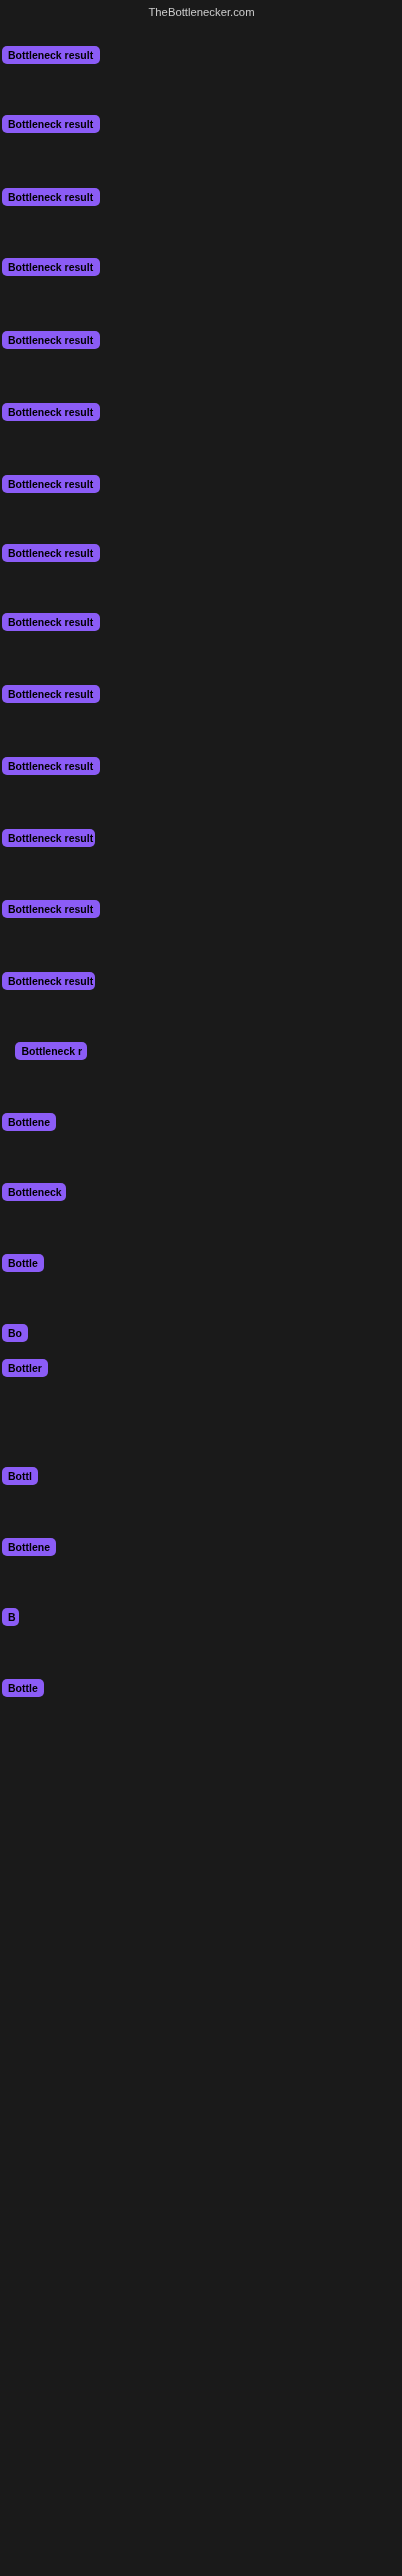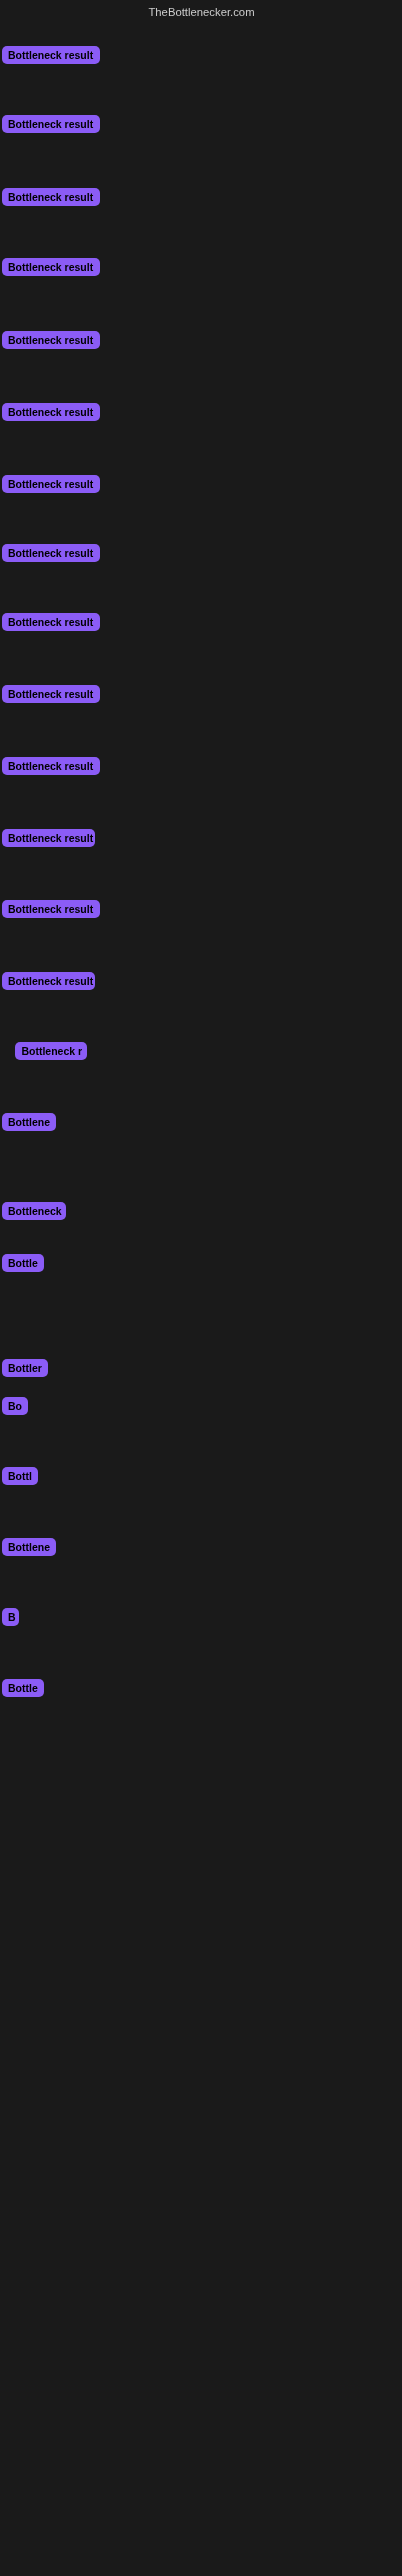--- a/index.html
+++ b/index.html
@@ -50,22 +50,22 @@
     <div style="position: absolute; top: 475px; left: 1.6px;"><span class="bottleneck-badge" style="max-width: 105px;">Bottleneck result</span></div>
     <div style="position: absolute; top: 544px; left: 1.6px;"><span class="bottleneck-badge" style="max-width: 105px;">Bottleneck result</span></div>
     <div style="position: absolute; top: 613px; left: 1.6px;"><span class="bottleneck-badge" style="max-width: 105px;">Bottleneck result</span></div>
     <div style="position: absolute; top: 685px; left: 1.6px;"><span class="bottleneck-badge" style="max-width: 105px;">Bottleneck result</span></div>
     <div style="position: absolute; top: 757px; left: 1.6px;"><span class="bottleneck-badge" style="max-width: 105px;">Bottleneck result</span></div>
     <div style="position: absolute; top: 829px; left: 1.6px;"><span class="bottleneck-badge" style="max-width: 93px;">Bottleneck result</span></div>
     <div style="position: absolute; top: 900px; left: 1.6px;"><span class="bottleneck-badge" style="max-width: 105px;">Bottleneck result</span></div>
     <div style="position: absolute; top: 972px; left: 1.6px;"><span class="bottleneck-badge" style="max-width: 93px;">Bottleneck result</span></div>
     <div style="position: absolute; top: 1042px; left: 15px;"><span class="bottleneck-badge" style="max-width: 72px;">Bottleneck r</span></div>
     <div style="position: absolute; top: 1113px; left: 1.6px;"><span class="bottleneck-badge" style="max-width: 58px;">Bottlene</span></div>
-    <div style="position: absolute; top: 1183px; left: 1.6px;"><span class="bottleneck-badge" style="max-width: 64px; margin-top: 19px;">Bottleneck</span></div>
+    <div style="position: absolute; top: 1183px; left: 1.6px;"><span class="bottleneck-badge" style="max-width: 64px;">Bottleneck</span></div>
     <div style="position: absolute; top: 1254px; left: 1.6px;"><span class="bottleneck-badge" style="max-width: 47px;">Bottle</span></div>
-    <div style="position: absolute; top: 1397px; left: 1.6px;"><span class="bottleneck-badge" style="max-width: 26px;">Bo</span></div>
+    <div style="position: absolute; top: 1324px; left: 1.6px;"><span class="bottleneck-badge" style="max-width: 26px;">Bo</span></div>
     <div style="position: absolute; top: 1359px; left: 1.6px;"><span class="bottleneck-badge" style="max-width: 48px;">Bottler</span></div>
     <div style="position: absolute; top: 1467px; left: 1.6px;"><span class="bottleneck-badge" style="max-width: 39px; text-align: center;">Bottl</span></div>
     <div style="position: absolute; top: 1538px; left: 1.6px;"><span class="bottleneck-badge" style="max-width: 56px;">Bottlene</span></div>
     <div style="position: absolute; top: 1608px; left: 1.6px;"><span class="bottleneck-badge" style="max-width: 17.7px;">B</span></div>
     <div style="position: absolute; top: 1679px; left: 1.6px;"><span class="bottleneck-badge" style="max-width: 44px;">Bottle</span></div>
   </div>
 
 
 </body></html>

